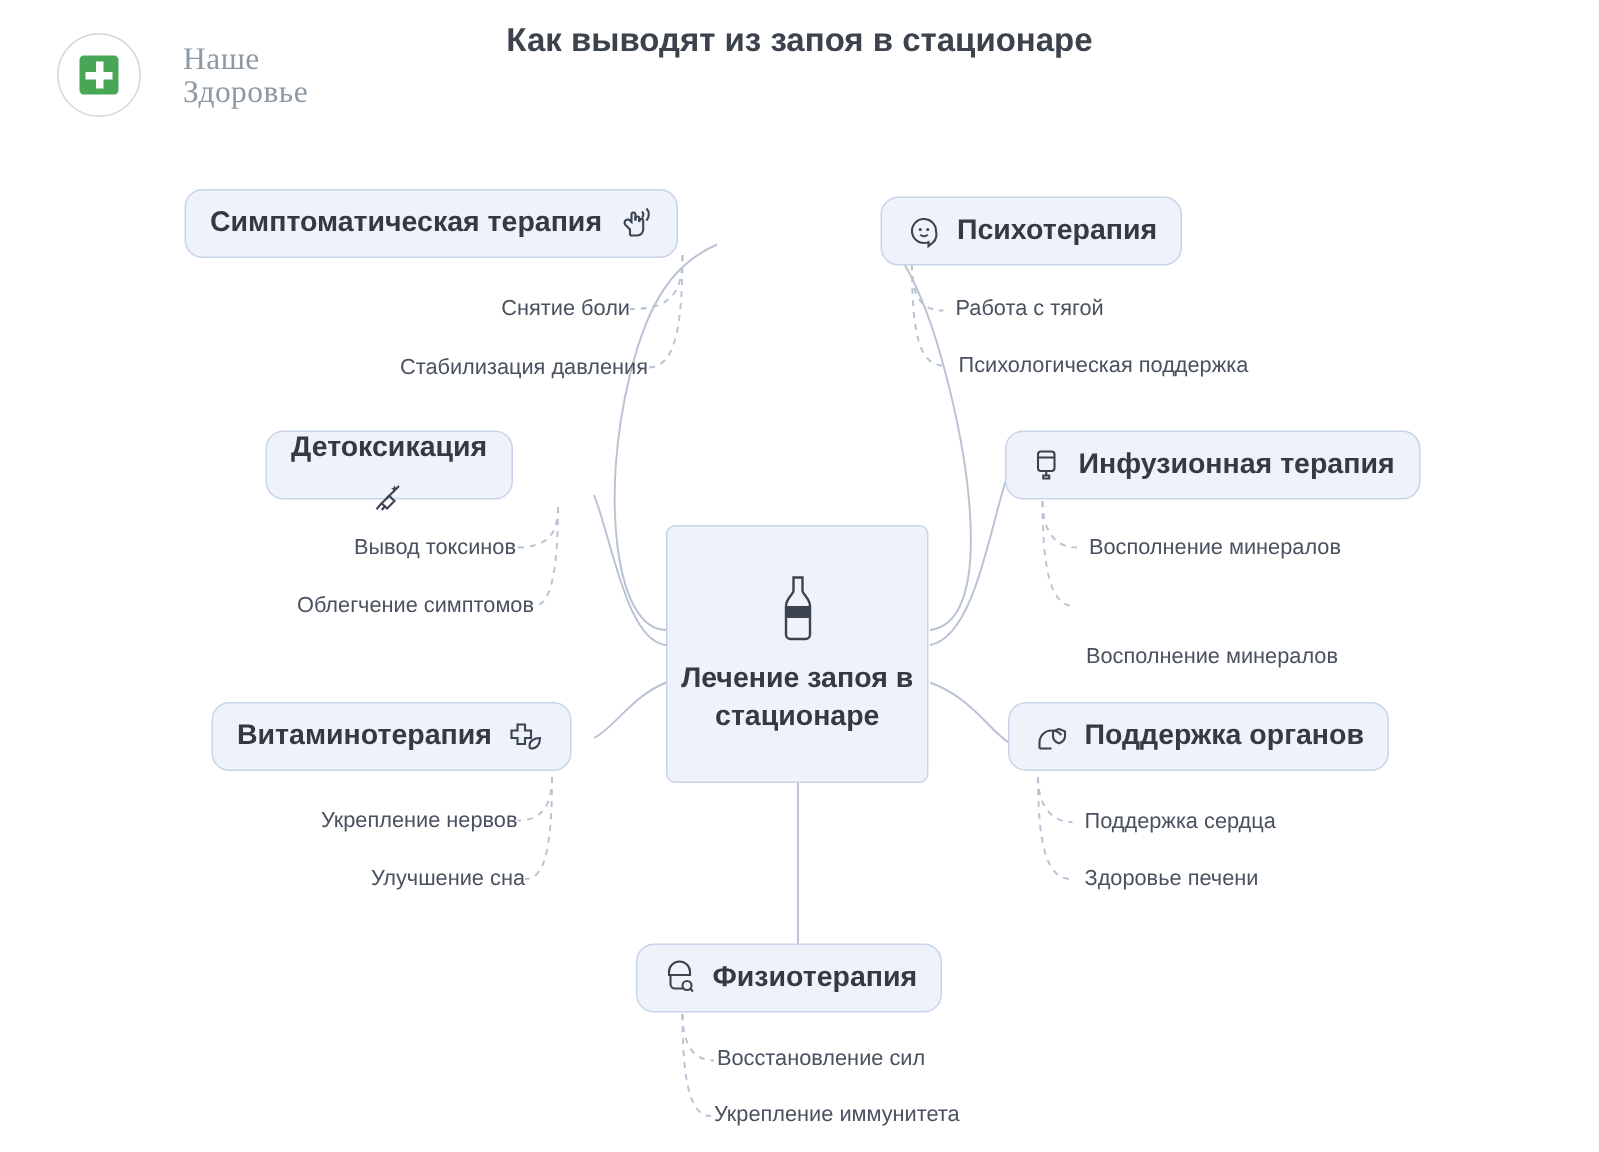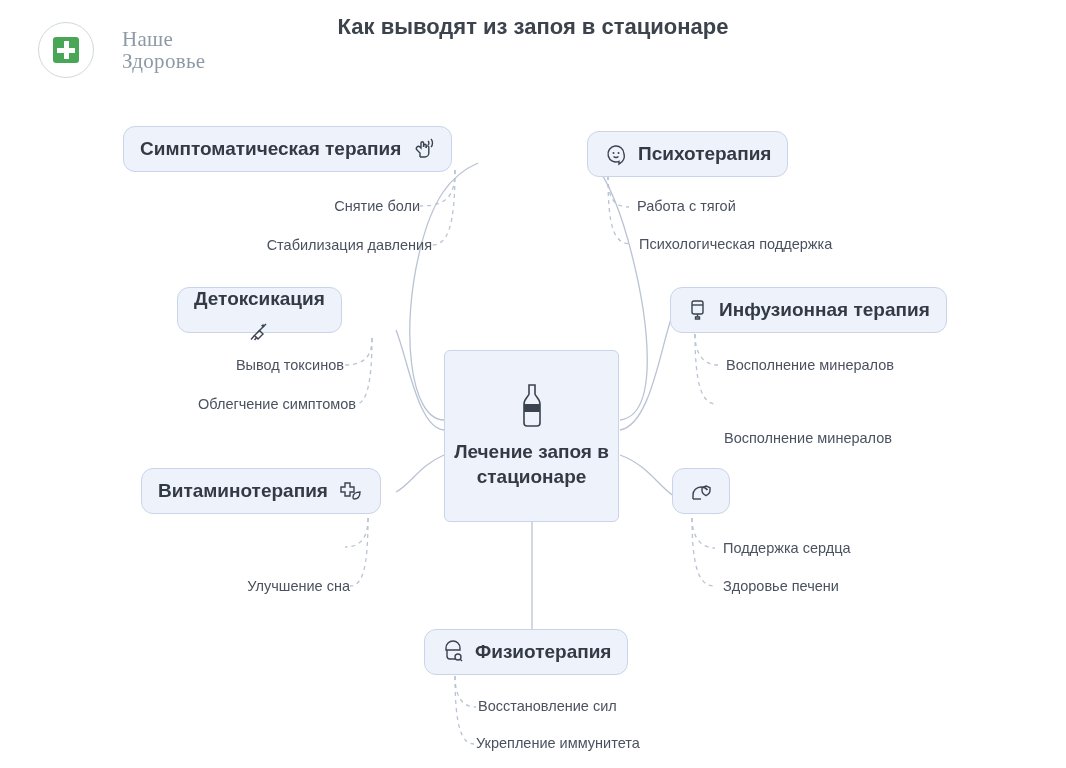--- a/index.html
+++ b/index.html
@@ -250,30 +250,32 @@
 
   <div class="node" style="left:141px; top:468px;">
     <span class="label">Витаминотерапия</span>
     <span class="ico">
       <svg width="26" height="24" viewBox="0 0 26 24" fill="none" stroke="#3b4350" stroke-width="1.4">
         <path d="M7 4h5v4h4v5h-4v4H7v-4H3V8h4z"></path>
         <path d="M16 20c4 0 6-3 6-7-4 0-7 2-7 5 0 1 .3 2 1 2z"></path>
       </svg>
     </span>
   </div>
+  <div class="sub left" style="left:120px; top:539px; width:225px;">Укрепление нервов</div>
   <div class="sub left" style="left:130px; top:578px; width:220px;">Улучшение сна</div>
 
   <div class="node" style="left:672px; top:468px;">
     <span class="ico">
       <svg width="24" height="24" viewBox="0 0 24 24" fill="none" stroke="#3b4350" stroke-width="1.4">
         <path d="M4 20v-4a8 8 0 0 1 8-8c3 0 5 1 6.5 3"></path>
         <path d="M4 20h8"></path>
         <path d="M17 7l4 1.6v3c0 2.4-1.6 4-4 5-2.4-1-4-2.6-4-5v-3z"></path>
       </svg>
     </span>
+    <span class="label">Поддержка органов</span>
   </div>
   <div class="sub right" style="left:723px; top:540px;">Поддержка сердца</div>
   <div class="sub right" style="left:723px; top:578px;">Здоровье печени</div>
 
   <div class="node" style="left:424px; top:629px;">
     <span class="ico">
       <svg width="24" height="24" viewBox="0 0 24 24" fill="none" stroke="#3b4350" stroke-width="1.4">
         <path d="M5 8a7 7 0 0 1 14 0v2H5z"></path>
         <path d="M6 10v6a3 3 0 0 0 3 3h6"></path>
         <circle cx="17" cy="17" r="3"></circle>

